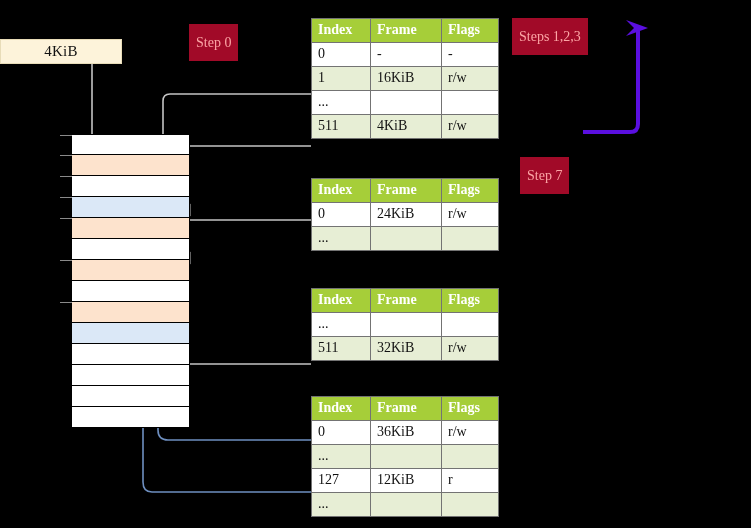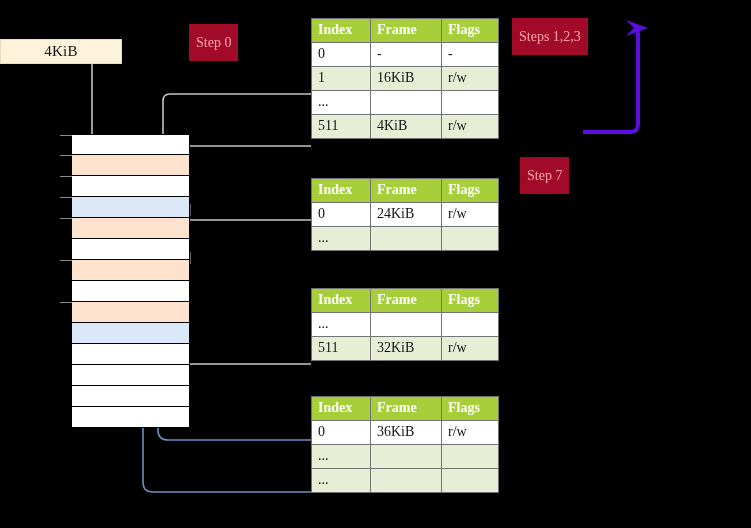--- a/index.html
+++ b/index.html
@@ -226,20 +226,25 @@
         <tr>
           <td class="colA">0</td>
           <td class="colB">36KiB</td>
           <td class="colC">r/w</td>
         </tr>
         <tr class="alt">
           <td class="colA">...</td>
           <td class="colB"></td>
           <td class="colC"></td>
         </tr>
+        <tr>
+          <td class="colA">127</td>
+          <td class="colB">12KiB</td>
+          <td class="colC">r</td>
+        </tr>
         <tr class="alt">
           <td class="colA">...</td>
           <td class="colB"></td>
           <td class="colC"></td>
         </tr>
       </tbody>
     </table>
 
 </div>
 

